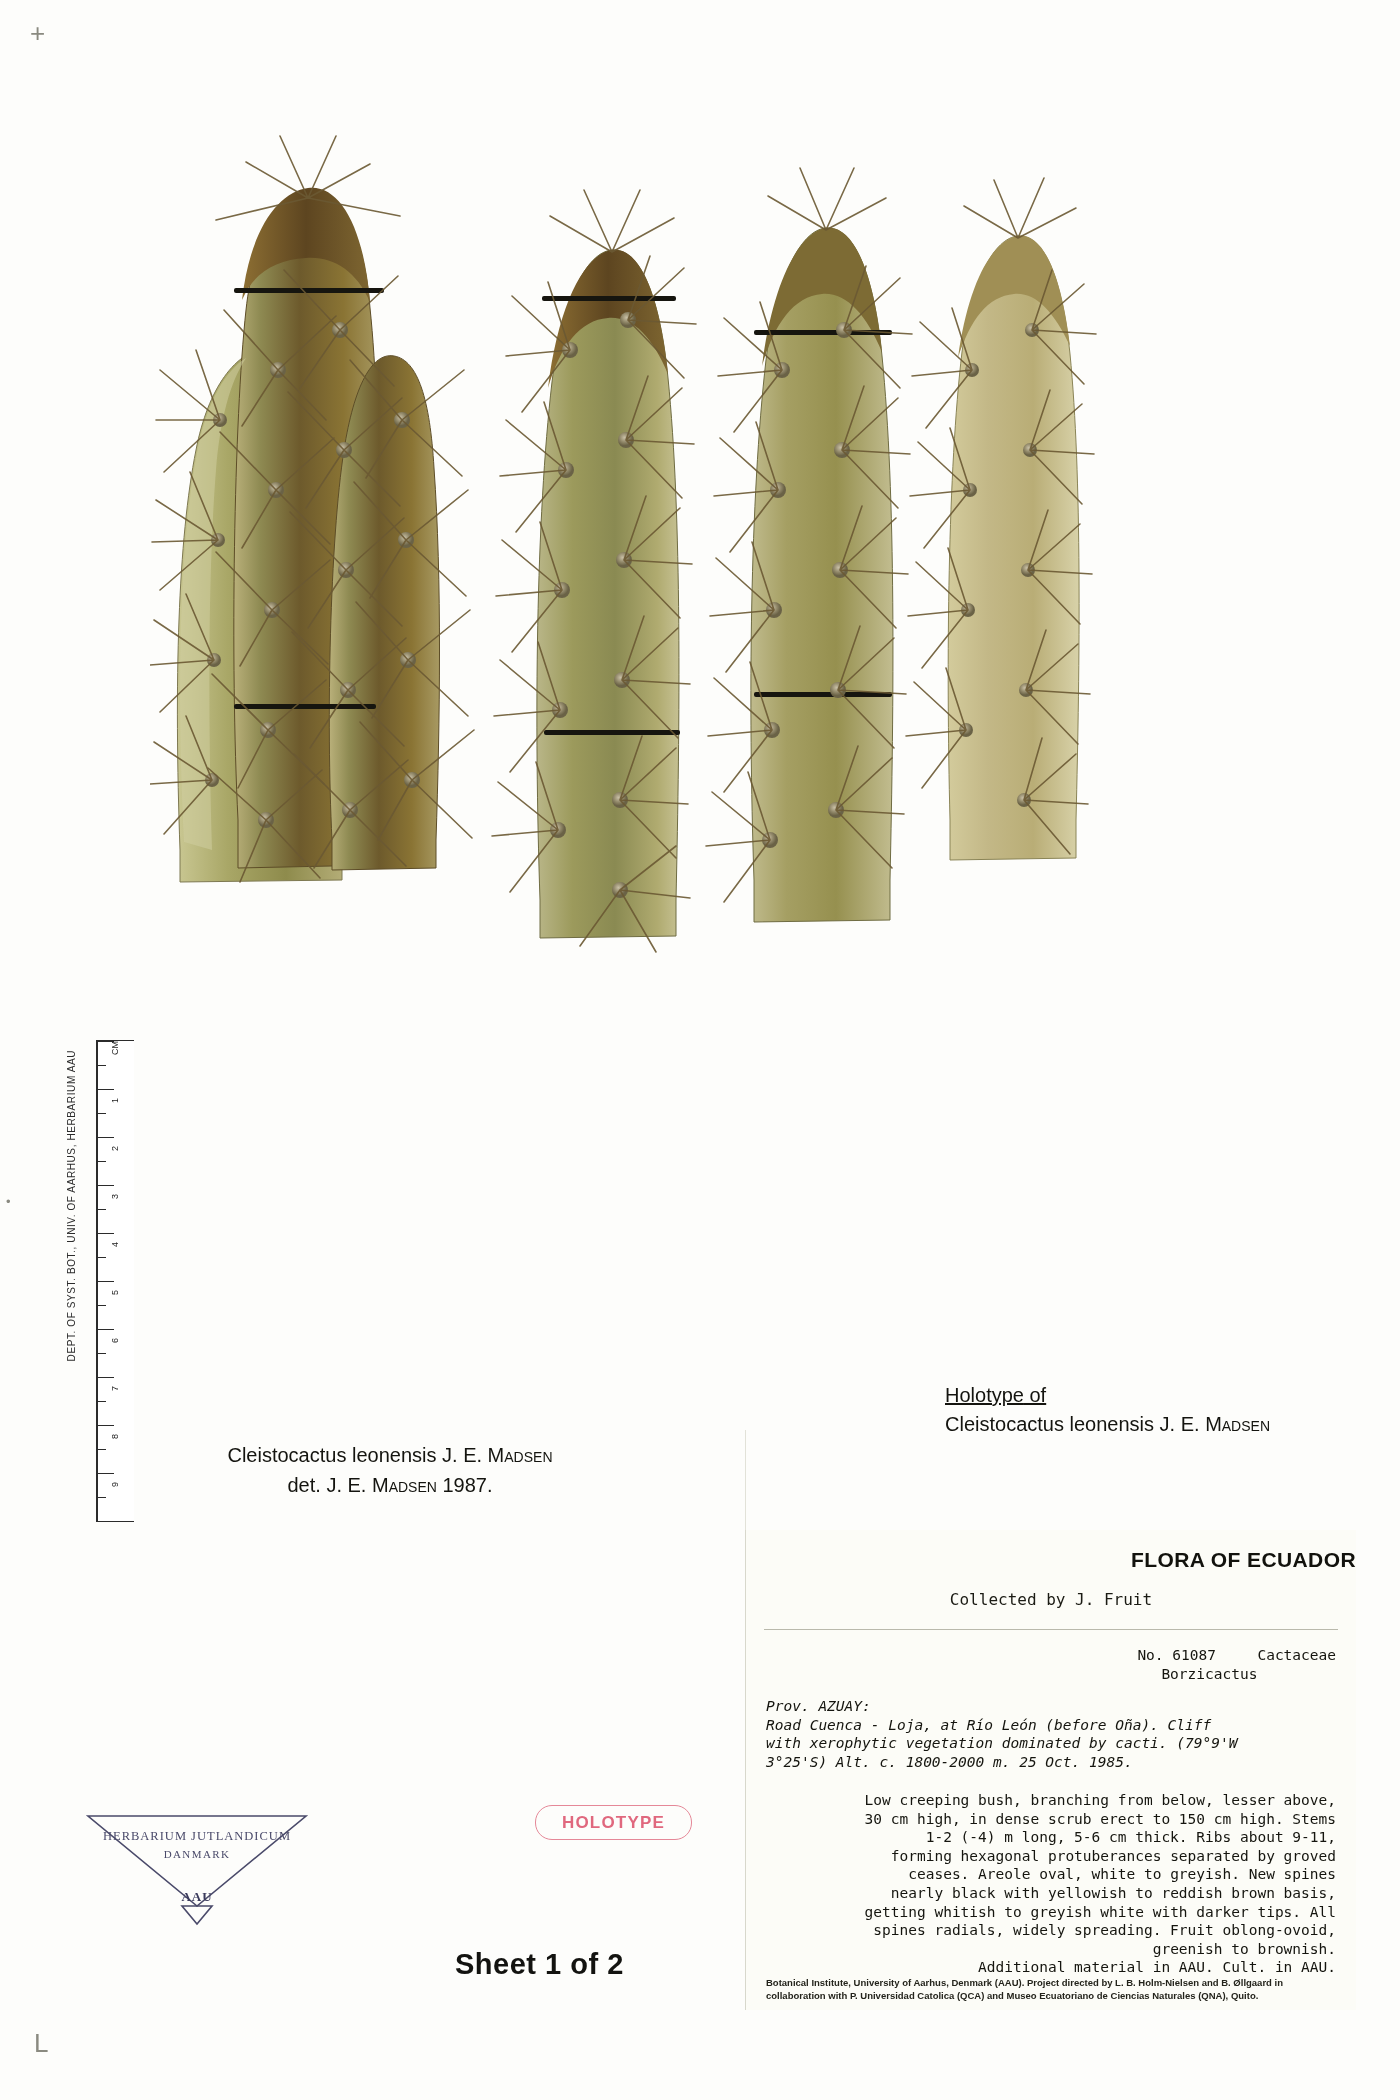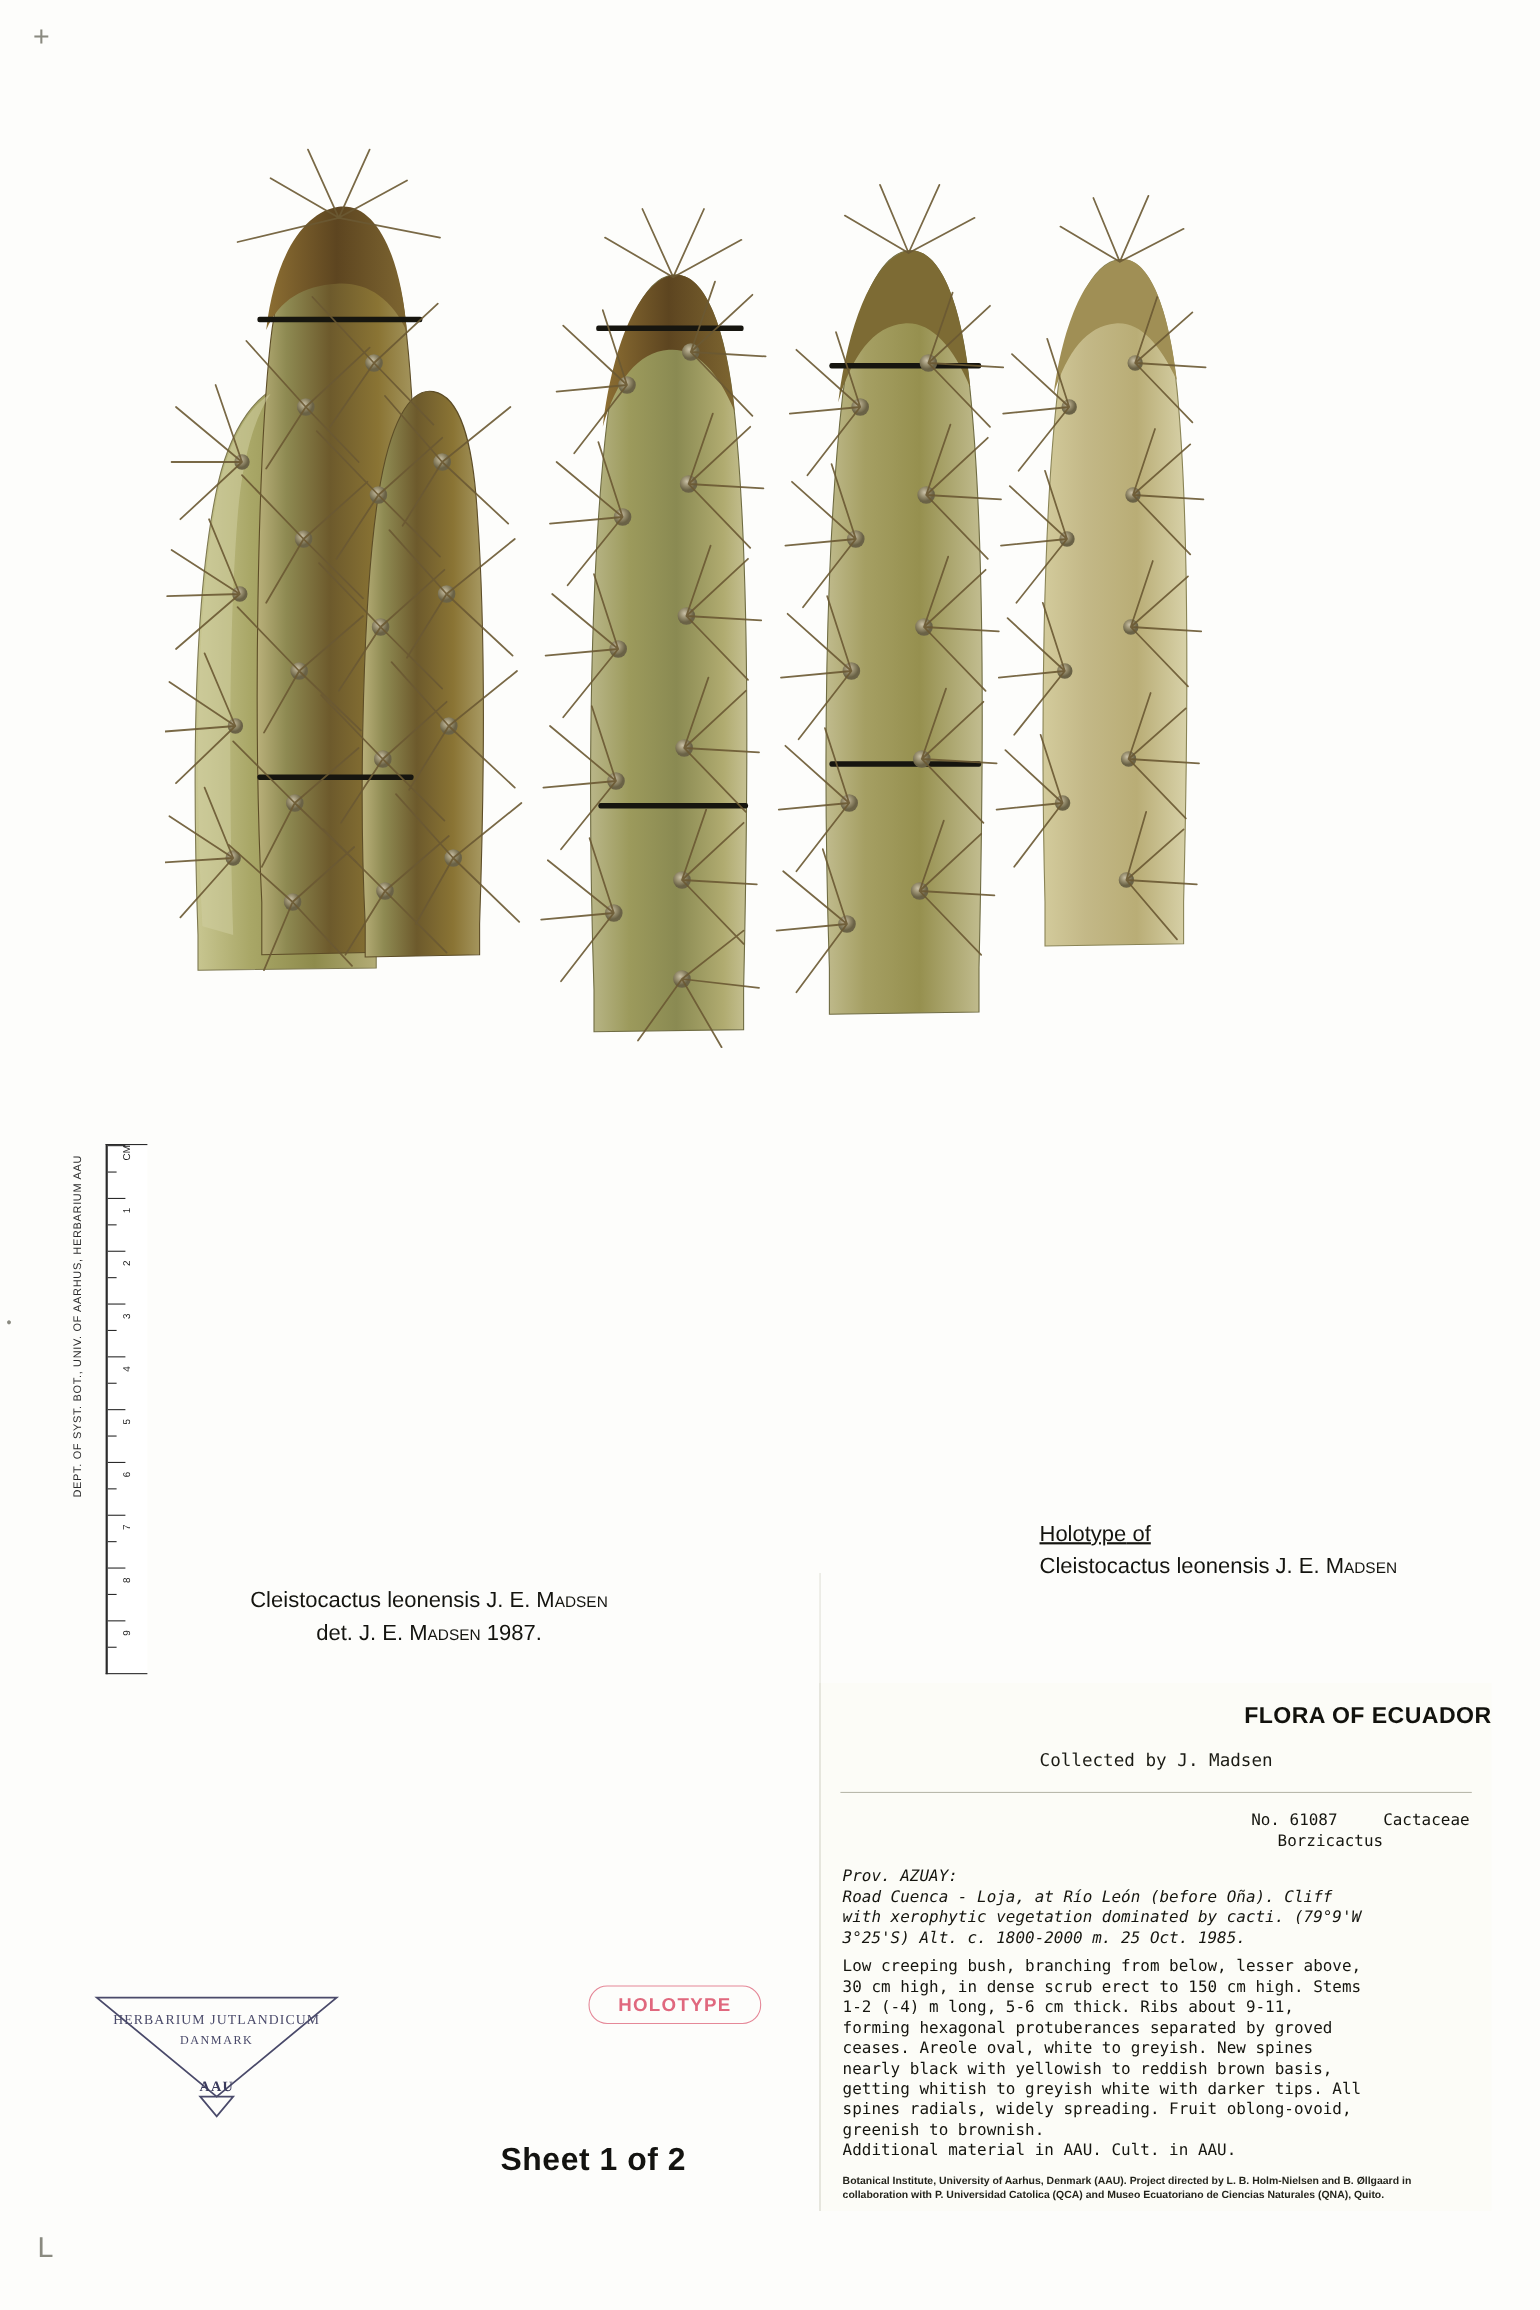--- a/index.html
+++ b/index.html
@@ -45,21 +45,21 @@
 
   
   .main-label{position:absolute;left:745px;top:1530px;width:610px;height:480px;
     background:#fcfcf7;border-left:1px solid #d8d8cc;}
   .ml-title{text-align:right;font-weight:bold;font-size:21px;letter-spacing:.4px;color:#12120d;margin-top:18px;}
   .ml-collector{text-align:center;font-size:16px;color:#1b1b14;margin-top:18px;font-family:"DejaVu Sans Mono",monospace;}
   .ml-rule{height:1px;background:#b9b9ac;margin:20px 18px 0 18px;}
   .mono{font-family:"DejaVu Sans Mono",monospace;font-size:14.5px;color:#15150f;line-height:1.28;}
   .ml-row{display:flex;justify-content:flex-end;padding:0 20px;margin-top:16px;}
   .ml-loc{padding:0 20px;margin-top:14px;white-space:pre-wrap;font-style:italic;}
-  .ml-desc{padding:0 20px;margin-top:8px;white-space:pre-wrap;}
+  .ml-desc{padding:0 20px;margin-top:20px;white-space:pre-wrap;text-align:right;}
   .ml-foot{position:absolute;left:20px;right:14px;bottom:8px;font-size:9.5px;color:#24241c;
     line-height:1.3;font-weight:bold;text-align:left;}
 
   
   .stamp{position:absolute;left:82px;top:1810px;width:230px;height:120px;}
   .stamp svg{display:block;}
   .stamp .st1{font-size:12.5px;letter-spacing:1px;fill:#4a4a6a;font-family:"Liberation Serif",serif;}
   .stamp .st2{font-size:11px;letter-spacing:1.4px;fill:#4a4a6a;font-family:"Liberation Serif",serif;}
   .stamp .st3{font-size:13px;letter-spacing:1px;fill:#3a3a5c;font-weight:bold;font-family:"Liberation Serif",serif;}
 
@@ -317,21 +317,21 @@
     </div>
     <div>
       <span>Cleistocactus leonensis J. E. </span><span class="sc">Madsen</span>
     </div>
   </div>
 
   <div class="seam"></div>
 
   <div class="main-label">
     <div class="ml-title">FLORA OF ECUADOR</div>
-    <div class="ml-collector">Collected by J. Madsen</div>
+    <div class="ml-collector">Collected by J. Fruit</div>
     <div class="ml-rule"></div>
 
     <div class="ml-row">
       <div class="mono">
         <div>No. 61087</div>
         <div style="padding-left:24px">Borzicactus</div>
       </div>
       <div class="mono">Cactaceae</div>
     </div>
 

